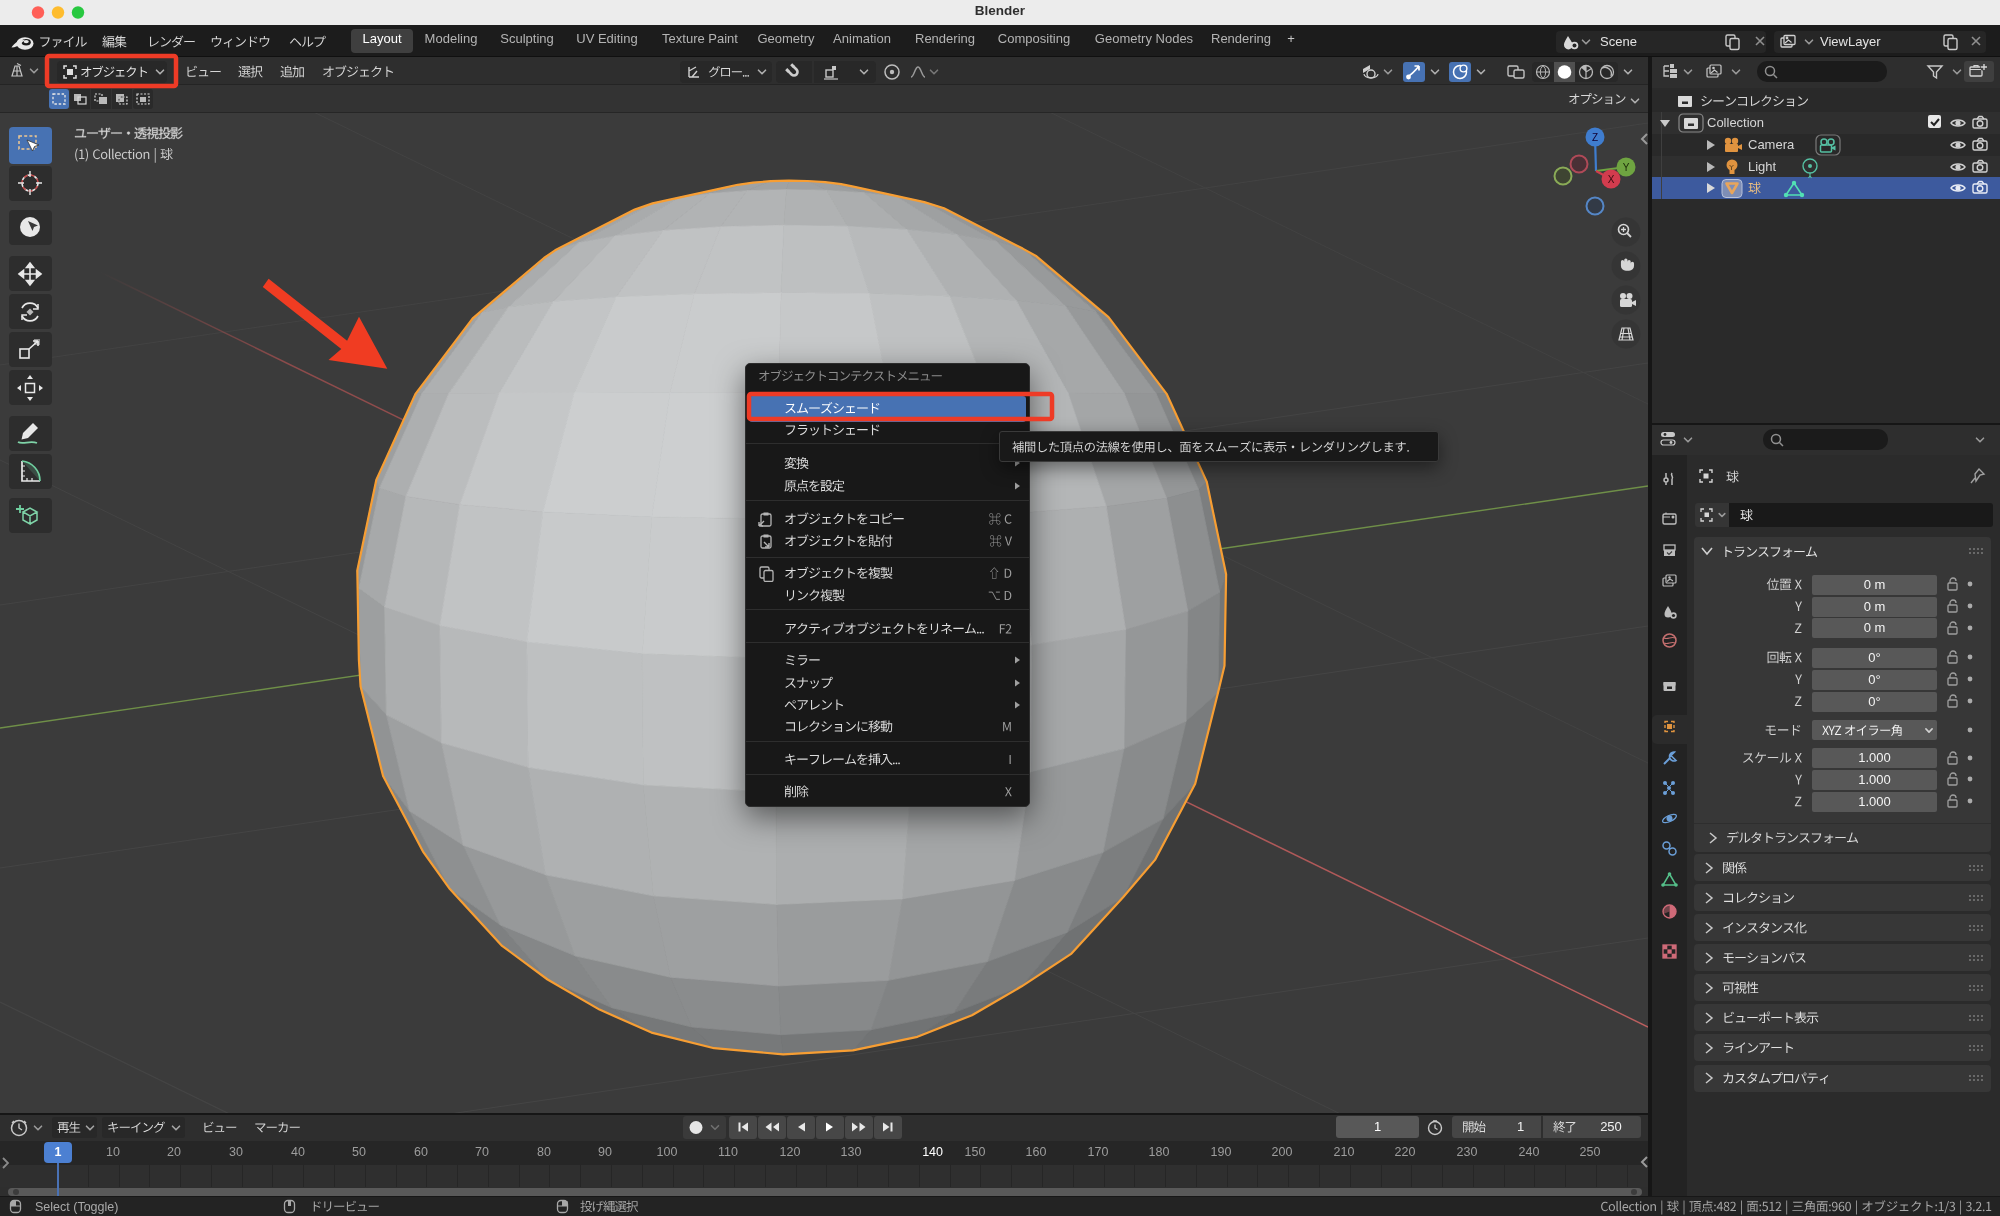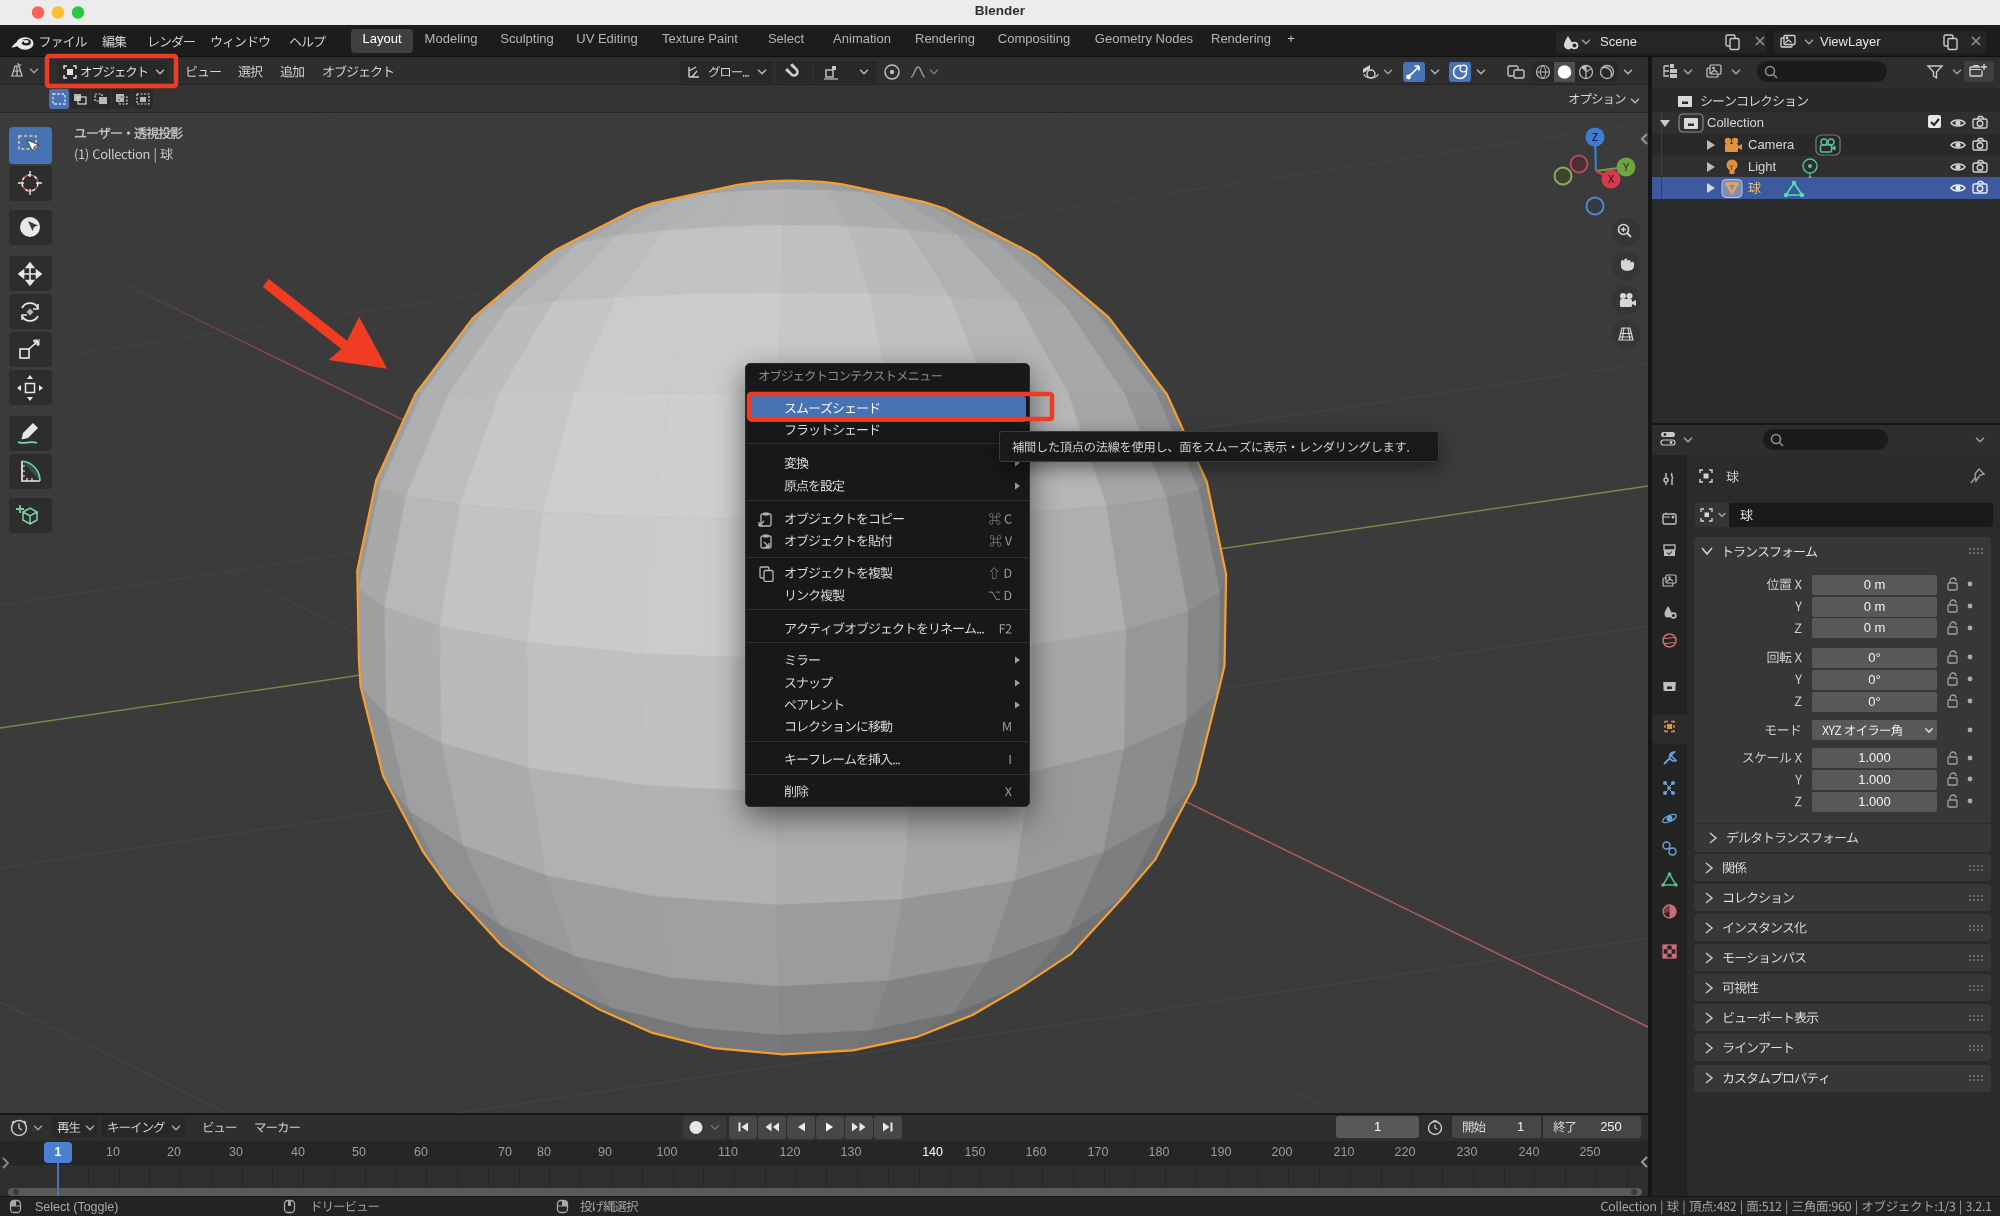--- a/index.html
+++ b/index.html
@@ -14,21 +14,21 @@
       <ellipse cx="15.2" cy="9.3" rx="4.6" ry="3.2" fill="#1c1c1c"></ellipse>
       <ellipse cx="15.2" cy="8.6" rx="2.6" ry="1.7" fill="#e8e8e8"></ellipse>
       <path d="M0.5 14.5 C2 12 5.5 8.5 9 7.5 L14 6.8 L10.5 10 C8 12.5 4 14.5 0.5 14.5 Z" fill="#e8e8e8"></path>
     </svg>
     <div style="position:absolute;left:351px;top:29px;width:62px;height:24px;background:#3f3f3f;border-radius:4px"></div>
     <div style="position:absolute;left:382px;top:31px;width:160px;height:20px;margin-left:-80px;font-family:'Liberation Sans',sans-serif;color:#ffffff;font-size:13px;text-align:center">Layout</div>
     <div style="position:absolute;left:451px;top:31px;width:160px;height:20px;margin-left:-80px;font-family:'Liberation Sans',sans-serif;color:#b4b4b4;font-size:13px;text-align:center">Modeling</div>
     <div style="position:absolute;left:527px;top:31px;width:160px;height:20px;margin-left:-80px;font-family:'Liberation Sans',sans-serif;color:#b4b4b4;font-size:13px;text-align:center">Sculpting</div>
     <div style="position:absolute;left:607px;top:31px;width:160px;height:20px;margin-left:-80px;font-family:'Liberation Sans',sans-serif;color:#b4b4b4;font-size:13px;text-align:center">UV Editing</div>
     <div style="position:absolute;left:700px;top:31px;width:160px;height:20px;margin-left:-80px;font-family:'Liberation Sans',sans-serif;color:#b4b4b4;font-size:13px;text-align:center">Texture Paint</div>
-    <div style="position:absolute;left:786px;top:31px;width:160px;height:20px;margin-left:-80px;font-family:'Liberation Sans',sans-serif;color:#b4b4b4;font-size:13px;text-align:center">Select</div>
+    <div style="position:absolute;left:786px;top:31px;width:160px;height:20px;margin-left:-80px;font-family:'Liberation Sans',sans-serif;color:#b4b4b4;font-size:13px;text-align:center">Geometry</div>
     <div style="position:absolute;left:862px;top:31px;width:160px;height:20px;margin-left:-80px;font-family:'Liberation Sans',sans-serif;color:#b4b4b4;font-size:13px;text-align:center">Animation</div>
     <div style="position:absolute;left:945px;top:31px;width:160px;height:20px;margin-left:-80px;font-family:'Liberation Sans',sans-serif;color:#b4b4b4;font-size:13px;text-align:center">Rendering</div>
     <div style="position:absolute;left:1034px;top:31px;width:160px;height:20px;margin-left:-80px;font-family:'Liberation Sans',sans-serif;color:#b4b4b4;font-size:13px;text-align:center">Compositing</div>
     <div style="position:absolute;left:1144px;top:31px;width:160px;height:20px;margin-left:-80px;font-family:'Liberation Sans',sans-serif;color:#b4b4b4;font-size:13px;text-align:center">Geometry Nodes</div>
     <div style="position:absolute;left:1241px;top:31px;width:160px;height:20px;margin-left:-80px;font-family:'Liberation Sans',sans-serif;color:#b4b4b4;font-size:13px;text-align:center">Rendering</div>
     <div style="position:absolute;left:1291px;top:31px;width:160px;height:20px;margin-left:-80px;font-family:'Liberation Sans',sans-serif;color:#c8c8c8;font-size:13px;text-align:center">+</div>
     <div style="position:absolute;left:1556px;top:31px;width:210px;height:22px;background:#262626;border-radius:4px"></div>
     <div style="position:absolute;left:1774px;top:31px;width:212px;height:22px;background:#262626;border-radius:4px"></div>
     <svg style="position:absolute;left:1560px;top:33px;z-index:10" width="36" height="18" viewBox="0 0 36 18">
       <path d="M8 3 C5 8 4 10 4 12 a4.4 4.4 0 0 0 8.8 0 C12.8 10 11 8 8 3Z" fill="#d8d8d8"></path>
@@ -495,21 +495,21 @@
     <div style="position:absolute;left:1500px;top:1116px;width:41px;height:22px;font-family:'Liberation Sans',sans-serif;color:#f2f2f2;font-size:13px;text-align:center;line-height:22px">1</div>
     <div style="position:absolute;left:1543px;top:1116px;width:98px;height:22px;background:#464646;border-radius:0 3px 3px 0"></div>
     <div style="position:absolute;left:1585px;top:1116px;width:52px;height:22px;font-family:'Liberation Sans',sans-serif;color:#f2f2f2;font-size:13px;text-align:center;line-height:22px">250</div>
     <div style="position:absolute;left:0;top:1141px;width:1648px;height:24px;background:#262626"></div>
     <div style="position:absolute;left:113px;top:1145px;width:60px;height:16px;margin-left:-30px;font-family:'Liberation Sans',sans-serif;color:#9d9d9d;font-size:12.5px;text-align:center">10</div>
     <div style="position:absolute;left:174px;top:1145px;width:60px;height:16px;margin-left:-30px;font-family:'Liberation Sans',sans-serif;color:#9d9d9d;font-size:12.5px;text-align:center">20</div>
     <div style="position:absolute;left:236px;top:1145px;width:60px;height:16px;margin-left:-30px;font-family:'Liberation Sans',sans-serif;color:#9d9d9d;font-size:12.5px;text-align:center">30</div>
     <div style="position:absolute;left:298px;top:1145px;width:60px;height:16px;margin-left:-30px;font-family:'Liberation Sans',sans-serif;color:#9d9d9d;font-size:12.5px;text-align:center">40</div>
     <div style="position:absolute;left:359px;top:1145px;width:60px;height:16px;margin-left:-30px;font-family:'Liberation Sans',sans-serif;color:#9d9d9d;font-size:12.5px;text-align:center">50</div>
     <div style="position:absolute;left:421px;top:1145px;width:60px;height:16px;margin-left:-30px;font-family:'Liberation Sans',sans-serif;color:#9d9d9d;font-size:12.5px;text-align:center">60</div>
-    <div style="position:absolute;left:482px;top:1145px;width:60px;height:16px;margin-left:-30px;font-family:'Liberation Sans',sans-serif;color:#9d9d9d;font-size:12.5px;text-align:right">70</div>
+    <div style="position:absolute;left:482px;top:1145px;width:60px;height:16px;margin-left:-30px;font-family:'Liberation Sans',sans-serif;color:#9d9d9d;font-size:12.5px;text-align:center">70</div>
     <div style="position:absolute;left:544px;top:1145px;width:60px;height:16px;margin-left:-30px;font-family:'Liberation Sans',sans-serif;color:#9d9d9d;font-size:12.5px;text-align:center">80</div>
     <div style="position:absolute;left:605px;top:1145px;width:60px;height:16px;margin-left:-30px;font-family:'Liberation Sans',sans-serif;color:#9d9d9d;font-size:12.5px;text-align:center">90</div>
     <div style="position:absolute;left:667px;top:1145px;width:60px;height:16px;margin-left:-30px;font-family:'Liberation Sans',sans-serif;color:#9d9d9d;font-size:12.5px;text-align:center">100</div>
     <div style="position:absolute;left:728px;top:1145px;width:60px;height:16px;margin-left:-30px;font-family:'Liberation Sans',sans-serif;color:#9d9d9d;font-size:12.5px;text-align:center">110</div>
     <div style="position:absolute;left:790px;top:1145px;width:60px;height:16px;margin-left:-30px;font-family:'Liberation Sans',sans-serif;color:#9d9d9d;font-size:12.5px;text-align:center">120</div>
     <div style="position:absolute;left:851px;top:1145px;width:60px;height:16px;margin-left:-30px;font-family:'Liberation Sans',sans-serif;color:#9d9d9d;font-size:12.5px;text-align:center">130</div>
     <div style="position:absolute;left:913px;top:1145px;width:60px;height:16px;margin-left:-30px;font-family:'Liberation Sans',sans-serif;color:#ffffff;font-size:12.5px;text-align:right">140</div>
     <div style="position:absolute;left:975px;top:1145px;width:60px;height:16px;margin-left:-30px;font-family:'Liberation Sans',sans-serif;color:#9d9d9d;font-size:12.5px;text-align:center">150</div>
     <div style="position:absolute;left:1036px;top:1145px;width:60px;height:16px;margin-left:-30px;font-family:'Liberation Sans',sans-serif;color:#9d9d9d;font-size:12.5px;text-align:center">160</div>
     <div style="position:absolute;left:1098px;top:1145px;width:60px;height:16px;margin-left:-30px;font-family:'Liberation Sans',sans-serif;color:#9d9d9d;font-size:12.5px;text-align:center">170</div>

